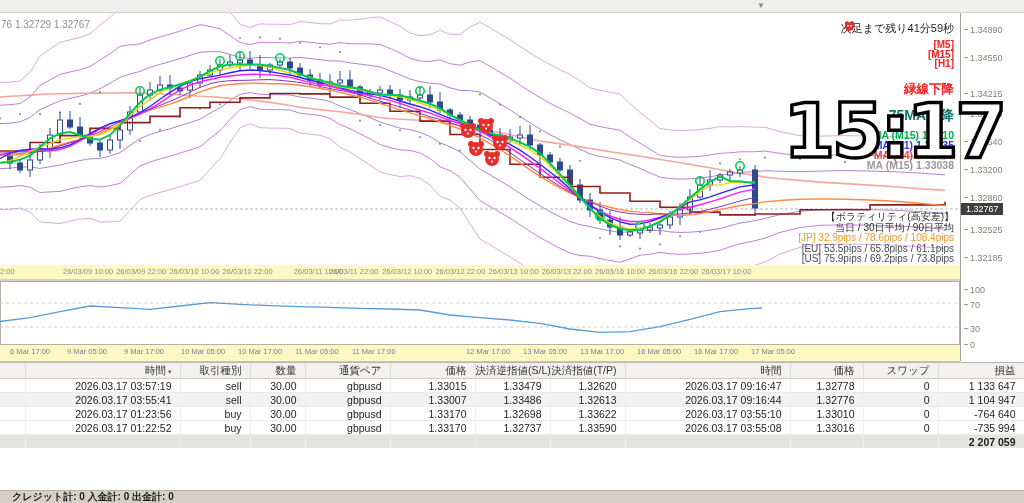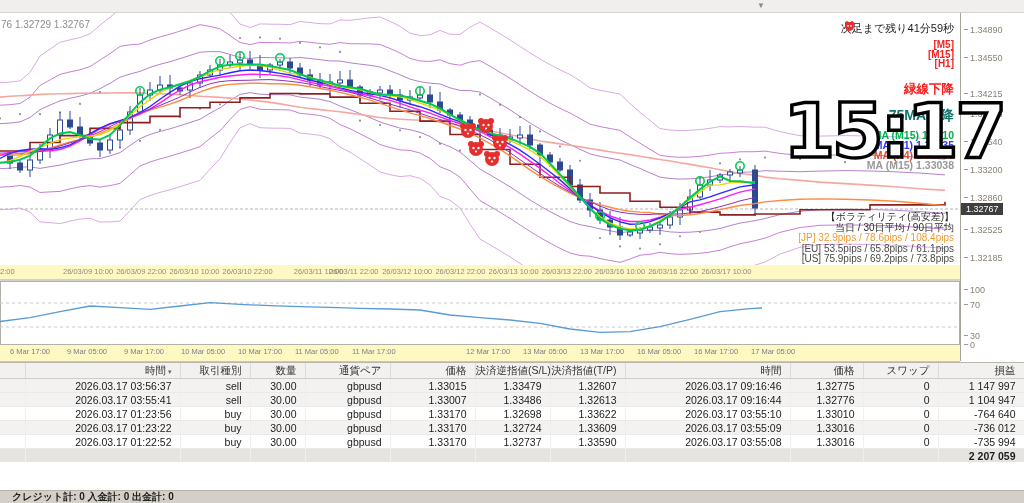--- a/index.html
+++ b/index.html
@@ -421,21 +421,21 @@
       <span class="pl" style="top: 40px;"><span class="tick"></span>1.34550</span>
       <span class="pl" style="top: 68px; margin-top: 8px;"><span class="tick"></span>1.34215</span>
       <span class="pl" style="top: 96px;"><span class="tick"></span>1.33875</span>
       <span class="pl" style="top: 124px;"><span class="tick"></span>1.33540</span>
       <span class="pl" style="top: 152px;"><span class="tick"></span>1.33200</span>
       <span class="pl" style="top: 180px;"><span class="tick"></span>1.32860</span>
       <span class="pl" style="top: 212px;"><span class="tick"></span>1.32525</span>
       <span class="pl" style="top: 240px;"><span class="tick"></span>1.32185</span>
       <span class="pl" style="top: 272px;"><span class="tick"></span>100</span>
       <span class="pl" style="top: 287px;"><span class="tick"></span>70</span>
-      <span class="pl" style="top: 311px; margin-top: 7px;"><span class="tick"></span>30</span>
+      <span class="pl" style="top: 311px;"><span class="tick"></span>30</span>
       <span class="pl" style="top: 327px;"><span class="tick"></span>0</span>
     </div>
 
   <div class="clock">15:17</div>
 
   <div class="table-panel">
     <table>
       <colgroup id="history-cols">
           <col width="25">
           <col width="155">
@@ -460,33 +460,33 @@
             <th>価格</th>
             <th>決済逆指値(S/L)</th>
             <th>決済指値(T/P)</th>
             <th>時間</th>
             <th>価格</th>
             <th>スワップ</th>
             <th>損益</th>
           </tr>
         </thead>
       <tbody id="history-body">
-          <tr class="even">
-            <td></td>
-            <td>2026.03.17 03:56:37</td>
+          <tr class="odd">
+            <td></td>
+            <td>2026.03.17 03:57:19</td>
             <td>sell</td>
             <td>30.00</td>
             <td>gbpusd</td>
             <td>1.33015</td>
             <td>1.33479</td>
-            <td>1.32607</td>
-            <td>2026.03.17 09:16:46</td>
-            <td>1.32775</td>
+            <td>1.32620</td>
+            <td>2026.03.17 09:16:47</td>
+            <td>1.32778</td>
             <td>0</td>
-            <td>1 147 997</td>
+            <td>1 133 647</td>
           </tr>
           <tr class="even">
             <td></td>
             <td>2026.03.17 03:55:41</td>
             <td>sell</td>
             <td>30.00</td>
             <td>gbpusd</td>
             <td>1.33007</td>
             <td>1.33486</td>
             <td>1.32613</td>
@@ -502,34 +502,20 @@
             <td>30.00</td>
             <td>gbpusd</td>
             <td>1.33170</td>
             <td>1.32698</td>
             <td>1.33622</td>
             <td>2026.03.17 03:55:10</td>
             <td>1.33010</td>
             <td>0</td>
             <td>-764 640</td>
           </tr>
-          <tr class="even">
-            <td></td>
-            <td>2026.03.17 01:23:22</td>
-            <td>buy</td>
-            <td>30.00</td>
-            <td>gbpusd</td>
-            <td>1.33170</td>
-            <td>1.32724</td>
-            <td>1.33609</td>
-            <td>2026.03.17 03:55:09</td>
-            <td>1.33016</td>
-            <td>0</td>
-            <td>-736 012</td>
-          </tr>
           <tr class="odd">
             <td></td>
             <td>2026.03.17 01:22:52</td>
             <td>buy</td>
             <td>30.00</td>
             <td>gbpusd</td>
             <td>1.33170</td>
             <td>1.32737</td>
             <td>1.33590</td>
             <td>2026.03.17 03:55:08</td>

